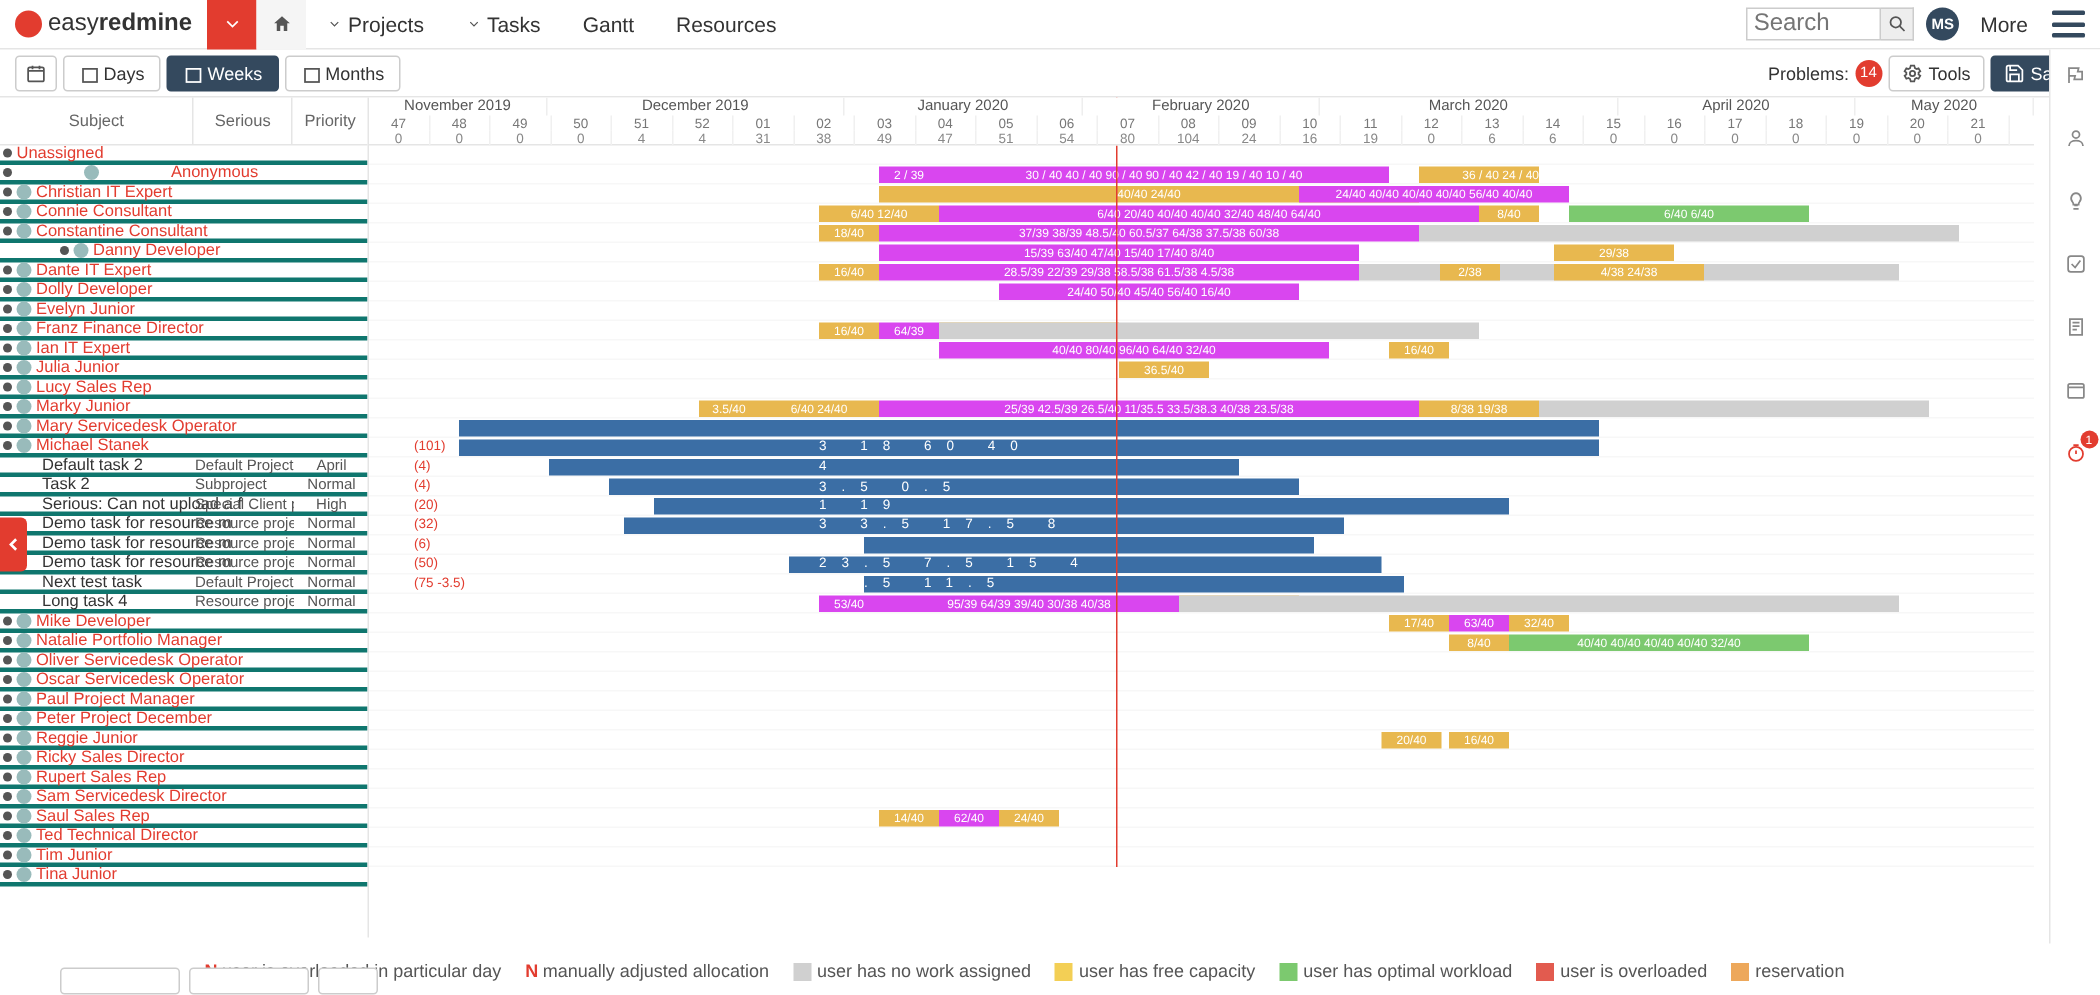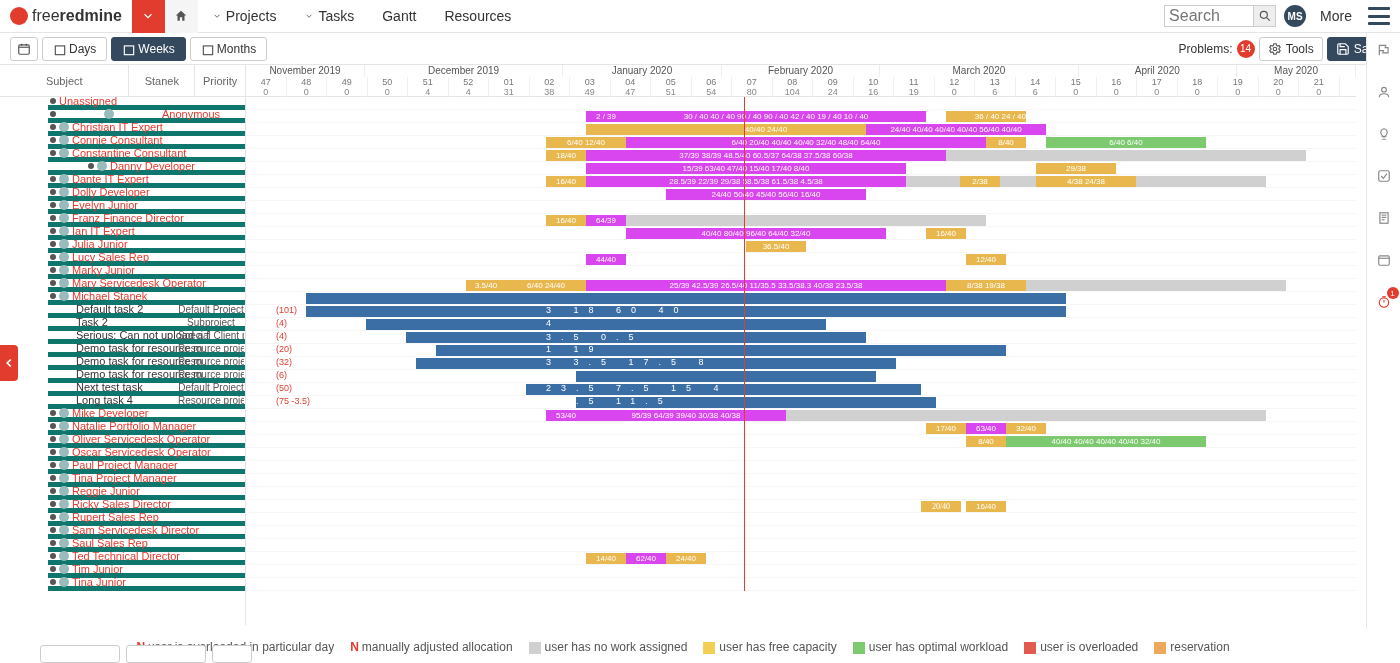--- a/index.html
+++ b/index.html
@@ -33,27 +33,27 @@
   .tool-btn.save { background:#34495e; color:#fff; border-color:#34495e; }
 
   
   .main { position:relative; display:flex; height:560px; }
   .left-pane { width:246px; border-right:1px solid #e5e5e5; display:flex; flex-direction:column; }
   .grid-head { height:32px; display:flex; border-bottom:1px solid #e5e5e5; font-size:11px; color:#666; }
   .col-subject { width:130px; border-right:1px solid #e5e5e5; display:flex; align-items:center; justify-content:center; }
   .col-project { width:66px; border-right:1px solid #e5e5e5; display:flex; align-items:center; justify-content:center; }
   .col-priority { width:50px; display:flex; align-items:center; justify-content:center; }
   .rows { flex:1; overflow:hidden; font-size:11px; }
-  .row { height:13px; display:flex; align-items:center; padding-left:2px; border-bottom:5px solid #0f766e; white-space:nowrap;margin-left:48px; }
+  .row { height:13px; display:flex; align-items:center; padding-left:2px; border-bottom:3px solid #0f766e; white-space:nowrap; }
   .row .dot { width:6px; height:6px; border-radius:50%; background:#555; margin-right:3px; flex-shrink:0; }
   .row .av { width:10px; height:10px; border-radius:50%; background:#9bb; margin-right:3px; flex-shrink:0; }
   .row.header-person a { color:#e23c2f; text-decoration:none; }
   .row.task a { color:#333; text-decoration:none; }
   .row.task { padding-left:28px; }
-  .row-proj { position:absolute; left:130px; width:66px; font-size:10px; color:#555; text-align:center; overflow:hidden; }
+  .row-proj { position:absolute; left:130px; width:66px; font-size:10px; color:#555; text-align:left; overflow:hidden; }
   .row-pri { position:absolute; left:196px; width:50px; font-size:10px; color:#555; text-align:center; }
   .collapse-handle { position:absolute; left:0; top:50%; width:18px; height:36px; background:#e23c2f; border-radius:0 4px 4px 0; display:flex; align-items:center; justify-content:center; color:#fff; z-index:5; }
 
   
   .timeline { flex:1; position:relative; overflow:hidden; }
   .time-scroll { position:absolute; inset:0; overflow:auto; }
   .time-inner { position:relative; width:1110px; }
   .time-header { height:32px; border-bottom:1px solid #e5e5e5; position:sticky; top:0; background:#fff; z-index:3; }
   .month-row { height:12px; display:flex; font-size:10px; color:#555; }
   .month-cell { border-right:1px solid #eee; text-align:center; line-height:12px; }
@@ -93,21 +93,21 @@
   svg { width:14px; height:14px; }
   .chev svg { width:10px; height:10px; }
 </style>
 </head>
 <body>
 
 <div class="topnav">
   <div class="brand">
     <span class="brand-logo"></span>
     <span class="brand-text">
-      <span>free</span><span class="brand-bold">redmine</span>
+      <span>easy</span><span class="brand-bold">redmine</span>
     </span>
   </div>
   <div class="nav-square">
     <svg viewBox="0 0 24 24" fill="none" stroke="#fff" stroke-width="2">
         <polyline points="6 9 12 15 18 9"></polyline>
       </svg>
   </div>
   <div class="nav-home">
     <svg viewBox="0 0 24 24" fill="#555">
         <path d="M12 3l9 8h-3v9h-4v-6h-4v6H6v-9H3z"></path>
@@ -204,21 +204,21 @@
 <div class="main">
   <div class="collapse-handle">
     <svg viewBox="0 0 24 24" fill="none" stroke="#fff" stroke-width="3">
         <polyline points="15 6 9 12 15 18"></polyline>
       </svg>
   </div>
 
   <div class="left-pane">
     <div class="grid-head">
       <div class="col-subject">Subject</div>
-      <div class="col-project">Stanek</div>
+      <div class="col-project">Serious</div>
       <div class="col-priority">Priority</div>
     </div>
     <div class="rows" id="rows">
         <div class="row header-person" style="position: relative;">
           <span class="dot"></span>
           <a href="#">Unassigned</a>
         </div>
         <div class="row header-person" style="position: relative; gap: 45px;">
           <span class="dot"></span>
           <span class="av"></span>
@@ -355,21 +355,21 @@
           <a href="#">Oscar Servicedesk Operator</a>
         </div>
         <div class="row header-person" style="position: relative;">
           <span class="dot"></span>
           <span class="av"></span>
           <a href="#">Paul Project Manager</a>
         </div>
         <div class="row header-person" style="position: relative;">
           <span class="dot"></span>
           <span class="av"></span>
-          <a href="#">Tina Project Manager</a>
+          <a href="#">Peter Project December</a>
         </div>
         <div class="row header-person" style="position: relative;">
           <span class="dot"></span>
           <span class="av"></span>
           <a href="#">Reggie Junior</a>
         </div>
         <div class="row header-person" style="position: relative;">
           <span class="dot"></span>
           <span class="av"></span>
           <a href="#">Ricky Sales Director</a>
@@ -523,24 +523,20 @@
               <div class="seg c-orange" style="left: 380px; width: 120px;">40/40 40/40 8/40</div>
               <div class="seg c-grey" style="left: 380px; width: 360px;"></div>
             </div>
             <div class="bar-row">
               <div class="seg c-red" style="left: 380px; width: 260px;">40/40 80/40 96/40 64/40 32/40</div>
               <div class="seg c-orange" style="left: 680px; width: 40px;">16/40</div>
             </div>
             <div class="bar-row">
               <div class="seg c-orange" style="left: 500px; width: 60px;">36.5/40</div>
             </div>
-            <div class="bar-row">
-              <div class="seg c-red" style="left: 340px; width: 40px;">44/40</div>
-              <div class="seg c-orange" style="left: 720px; width: 40px;">12/40</div>
-            </div>
             <div class="bar-row"></div>
             <div class="bar-row">
               <div class="seg c-orange" style="left: 220px; width: 40px;">3.5/40</div>
               <div class="seg c-orange" style="left: 260px; width: 80px;">6/40 24/40</div>
               <div class="seg c-red" style="left: 340px; width: 360px;">25/39 42.5/39 26.5/40 11/35.5 33.5/38.3 40/38 23.5/38</div>
               <div class="seg c-orange" style="left: 700px; width: 80px;">8/38 19/38</div>
               <div class="seg c-grey" style="left: 780px; width: 260px;"></div>
             </div>
             <div class="bar-row">
               <div class="seg c-blue" style="left: 60px; width: 760px;"></div>
@@ -598,21 +594,21 @@
             </div>
             <div class="bar-row">
               <div class="seg c-orange" style="left: 720px; width: 40px;">8/40</div>
               <div class="seg c-green" style="left: 760px; width: 200px;">40/40 40/40 40/40 40/40 32/40</div>
             </div>
             <div class="bar-row"></div>
             <div class="bar-row"></div>
             <div class="bar-row"></div>
             <div class="bar-row"></div>
             <div class="bar-row">
-              <div class="seg c-orange" style="left: 675px; width: 40px; font-family: Liberation Serif, serif;">20/40</div>
+              <div class="seg c-orange" style="left: 675px; width: 40px;">20/40</div>
               <div class="seg c-orange" style="left: 720px; width: 40px;">16/40</div>
             </div>
             <div class="bar-row"></div>
             <div class="bar-row"></div>
             <div class="bar-row"></div>
             <div class="bar-row">
               <div class="seg c-orange" style="left: 340px; width: 40px;">14/40</div>
               <div class="seg c-red" style="left: 380px; width: 40px;">62/40</div>
               <div class="seg c-orange" style="left: 420px; width: 40px;">24/40</div>
             </div>

